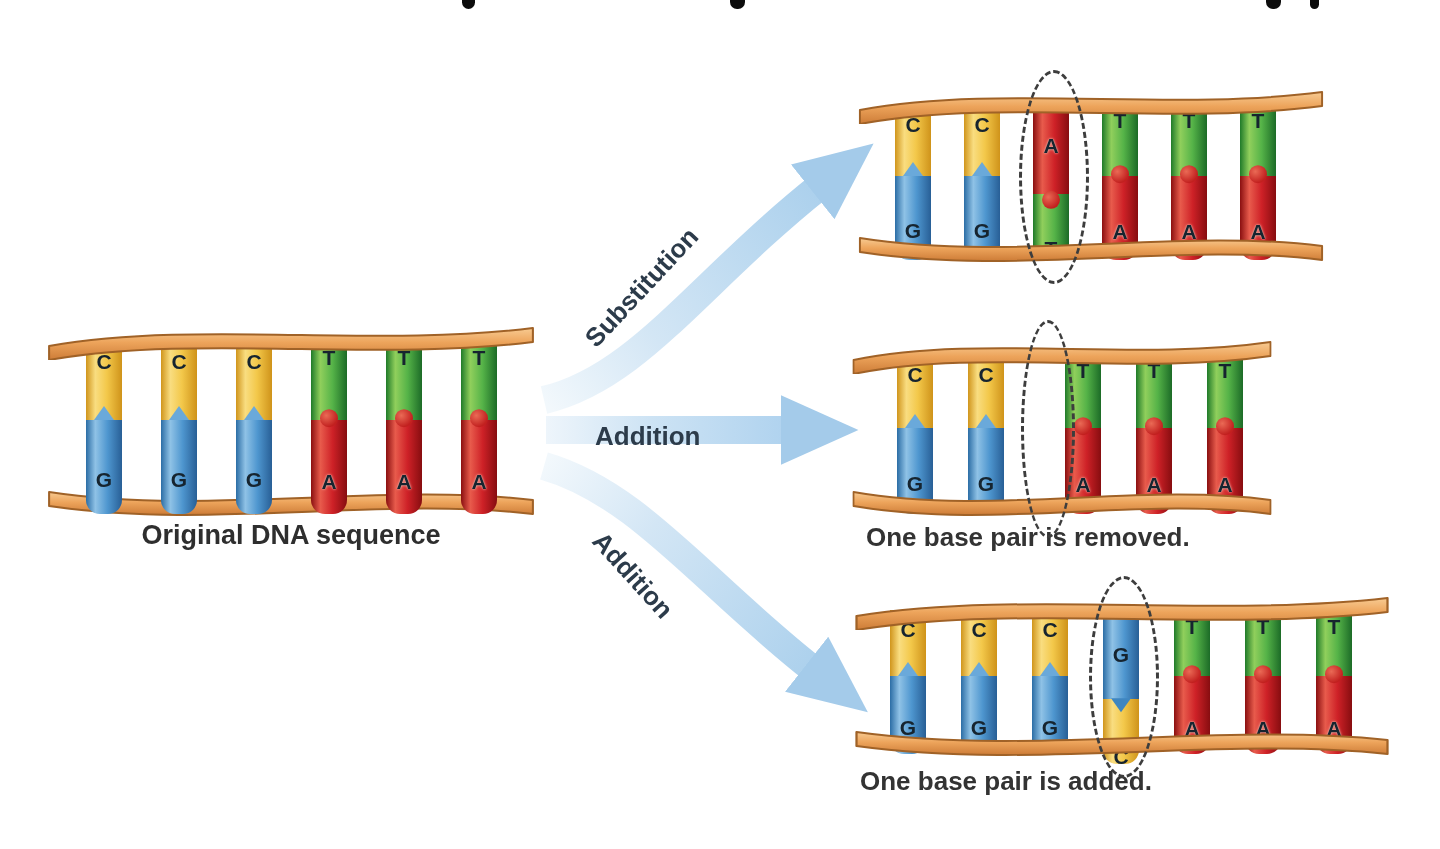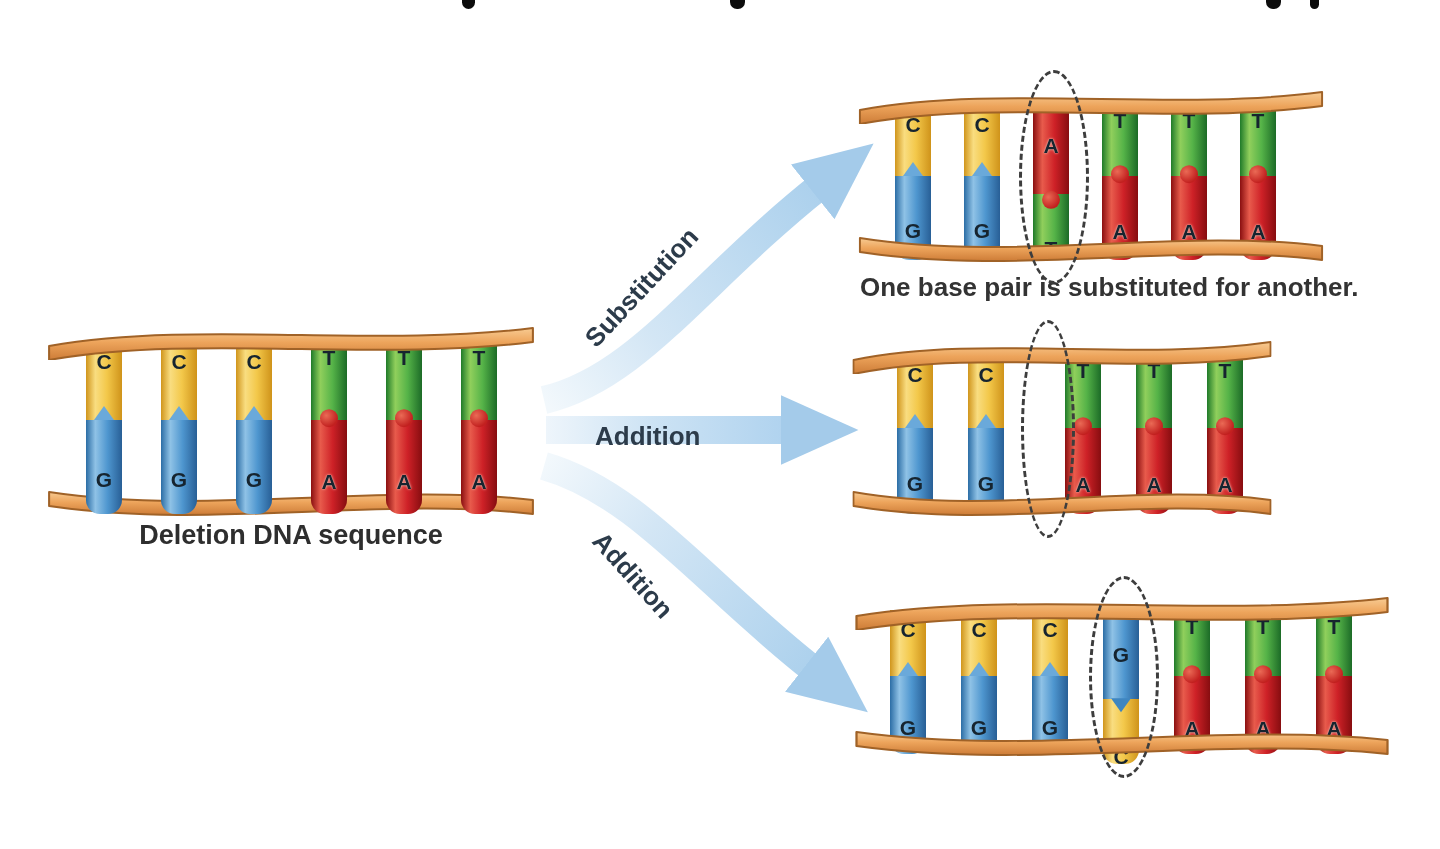--- a/index.html
+++ b/index.html
@@ -185,21 +185,21 @@
       <div class="pair kind-ta" style="left: 416px;">
         <div class="base top-base grad-green">
           <span class="letter lt">T</span>
         </div>
         <div class="base bottom-base grad-red">
           <span class="letter lb">A</span>
         </div>
         <span class="joint"></span>
       </div>
     </section>
-  <div class="caption caption-original">Deletion DNA sequence</div>
+  <div class="caption caption-original">Original DNA sequence</div>
 
   <section class="ladder" id="ladder-substitution">
     <svg class="ribbon ribbon-top" viewBox="0 0 480 42" preserveAspectRatio="none">
       <path d="M4,28 C150,2 320,30 476,10 L476,24 C320,44 150,16 4,42 Z" fill="url(#ribbonGrad)" stroke="#a06227" stroke-width="2" stroke-linejoin="round"></path>
     </svg>
     <svg class="ribbon ribbon-bottom" viewBox="0 0 480 42" preserveAspectRatio="none">
       <path d="M4,10 C160,34 330,0 476,18 L476,32 C330,14 160,48 4,24 Z" fill="url(#ribbonGrad)" stroke="#a06227" stroke-width="2" stroke-linejoin="round"></path>
     </svg>
   <div class="pair kind-cg" style="left: 39px;">
         <div class="base top-base grad-yellow">
@@ -250,21 +250,20 @@
       <div class="pair kind-ta" style="left: 384px;">
         <div class="base top-base grad-green">
           <span class="letter lt">T</span>
         </div>
         <div class="base bottom-base grad-red">
           <span class="letter lb">A</span>
         </div>
         <span class="joint"></span>
       </div>
     </section>
-  <div class="caption caption-substitution">One base pair is substituted for another.</div>
 
   <section class="ladder" id="ladder-deletion">
     <svg class="ribbon ribbon-top" viewBox="0 0 480 42" preserveAspectRatio="none">
       <path d="M4,28 C150,2 320,30 476,10 L476,24 C320,44 150,16 4,42 Z" fill="url(#ribbonGrad)" stroke="#a06227" stroke-width="2" stroke-linejoin="round"></path>
     </svg>
     <svg class="ribbon ribbon-bottom" viewBox="0 0 480 42" preserveAspectRatio="none">
       <path d="M4,10 C160,34 330,0 476,18 L476,32 C330,14 160,48 4,24 Z" fill="url(#ribbonGrad)" stroke="#a06227" stroke-width="2" stroke-linejoin="round"></path>
     </svg>
   <div class="pair kind-cg" style="left: 47px;">
         <div class="base top-base grad-yellow">
@@ -306,20 +305,21 @@
       <div class="pair kind-ta" style="left: 357px;">
         <div class="base top-base grad-green">
           <span class="letter lt">T</span>
         </div>
         <div class="base bottom-base grad-red">
           <span class="letter lb">A</span>
         </div>
         <span class="joint"></span>
       </div>
     </section>
+  <div class="caption caption-deletion">One base pair is removed.</div>
 
   <section class="ladder" id="ladder-addition">
     <svg class="ribbon ribbon-top" viewBox="0 0 480 42" preserveAspectRatio="none">
       <path d="M4,28 C150,2 320,30 476,10 L476,24 C320,44 150,16 4,42 Z" fill="url(#ribbonGrad)" stroke="#a06227" stroke-width="2" stroke-linejoin="round"></path>
     </svg>
     <svg class="ribbon ribbon-bottom" viewBox="0 0 480 42" preserveAspectRatio="none">
       <path d="M4,10 C160,34 330,0 476,18 L476,32 C330,14 160,48 4,24 Z" fill="url(#ribbonGrad)" stroke="#a06227" stroke-width="2" stroke-linejoin="round"></path>
     </svg>
   <div class="pair kind-cg" style="left: 38px;">
         <div class="base top-base grad-yellow">
@@ -379,14 +379,15 @@
       <div class="pair kind-ta" style="left: 464px;">
         <div class="base top-base grad-green">
           <span class="letter lt">T</span>
         </div>
         <div class="base bottom-base grad-red">
           <span class="letter lb">A</span>
         </div>
         <span class="joint"></span>
       </div>
     </section>
+  <div class="caption caption-addition">One base pair is added.</div>
 
 </div>
 
 </body></html>

